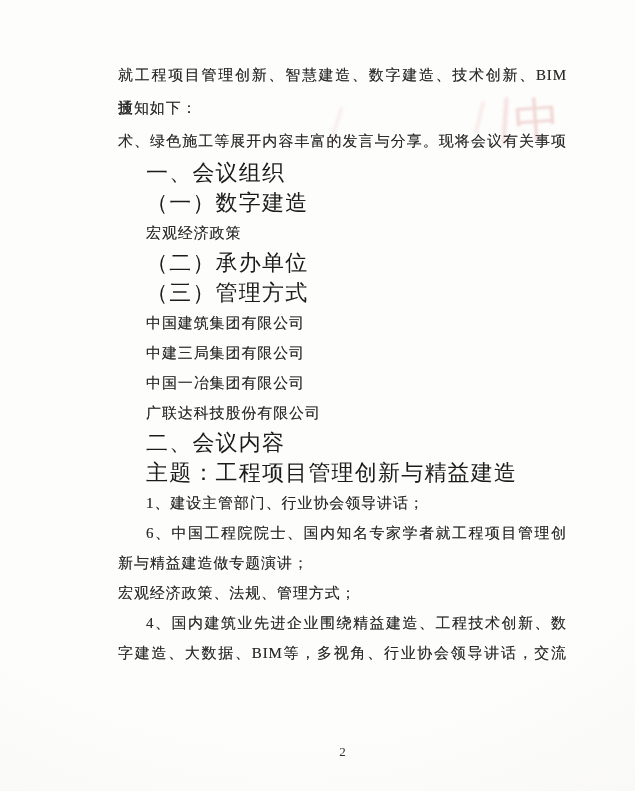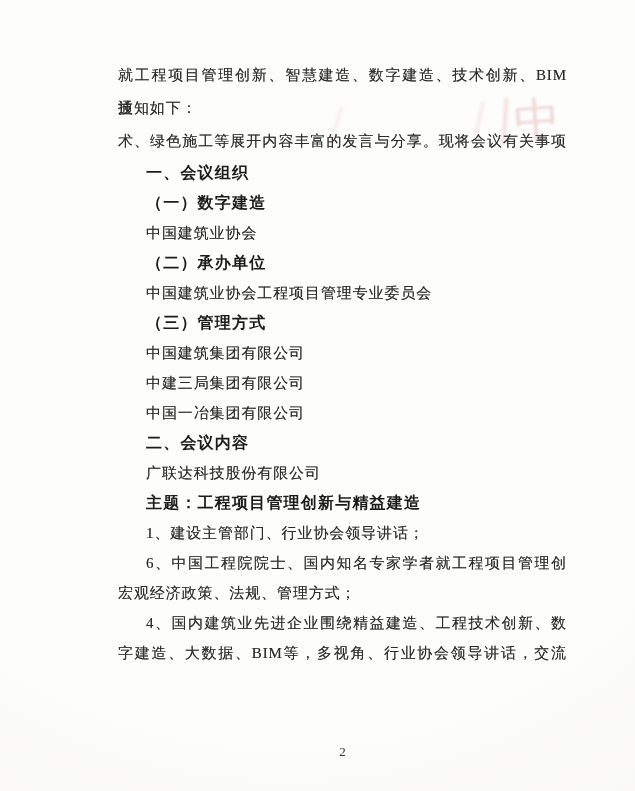--- a/index.html
+++ b/index.html
@@ -34,22 +34,22 @@
     white-space: nowrap;
     text-shadow: 0 0 0.4px rgba(40,40,40,0.55);
   }
   .p1 {
     height: 33px;
     line-height: 33px;
   }
   .indent { padding-left: 28px; }
   .heading {
     font-family: "Liberation Sans", "DejaVu Sans", sans-serif;
-    font-weight: 700;
-    font-size: 16px;
+    font-weight: 400;
+    font-size: 22px;
     letter-spacing: 1.2px;
     color: #1b1b1b;
     text-shadow: none;
   }
   .justify {
     white-space: normal;
     text-align: justify;
     text-align-last: justify;
   }
   .pagenum {
@@ -102,34 +102,34 @@
     <span class="bleed-stroke s3"></span>
   </div>
 
   <div class="content">
     <div class="line p1 justify">就工程项目管理创新、智慧建造、数字建造、技术创新、BIM 技</div>
     <div class="line p1">通知如下：</div>
     <div class="line p1 justify">术、绿色施工等展开内容丰富的发言与分享。现将会议有关事项</div>
 
     <div class="line indent heading">一、会议组织</div>
     <div class="line indent heading">（一）数字建造</div>
-    <div class="line indent">中国建筑业协会</div>
+    <div class="line indent">宏观经济政策</div>
     <div class="line indent heading">（二）承办单位</div>
-    <div class="line indent">中国建筑业协会工程项目管理专业委员会</div>
     <div class="line indent heading">（三）管理方式</div>
     <div class="line indent">中国建筑集团有限公司</div>
     <div class="line indent">中建三局集团有限公司</div>
     <div class="line indent">中国一冶集团有限公司</div>
+    <div class="line indent">广联达科技股份有限公司</div>
+
     <div class="line indent heading">二、会议内容</div>
-
-    <div class="line indent">广联达科技股份有限公司</div>
     <div class="line indent heading">主题：工程项目管理创新与精益建造</div>
 
     <div class="line indent">1、建设主管部门、行业协会领导讲话；</div>
     <div class="line indent justify">6、中国工程院院士、国内知名专家学者就工程项目管理创</div>
+    <div class="line">新与精益建造做专题演讲；</div>
     <div class="line">宏观经济政策、法规、管理方式；</div>
     <div class="line indent justify">4、国内建筑业先进企业围绕精益建造、工程技术创新、数</div>
     <div class="line justify">字建造、大数据、BIM等，多视角、行业协会领导讲话，交流</div>
   </div>
 
   <div class="pagenum">2</div>
 
 </div>
 
 </body></html>

